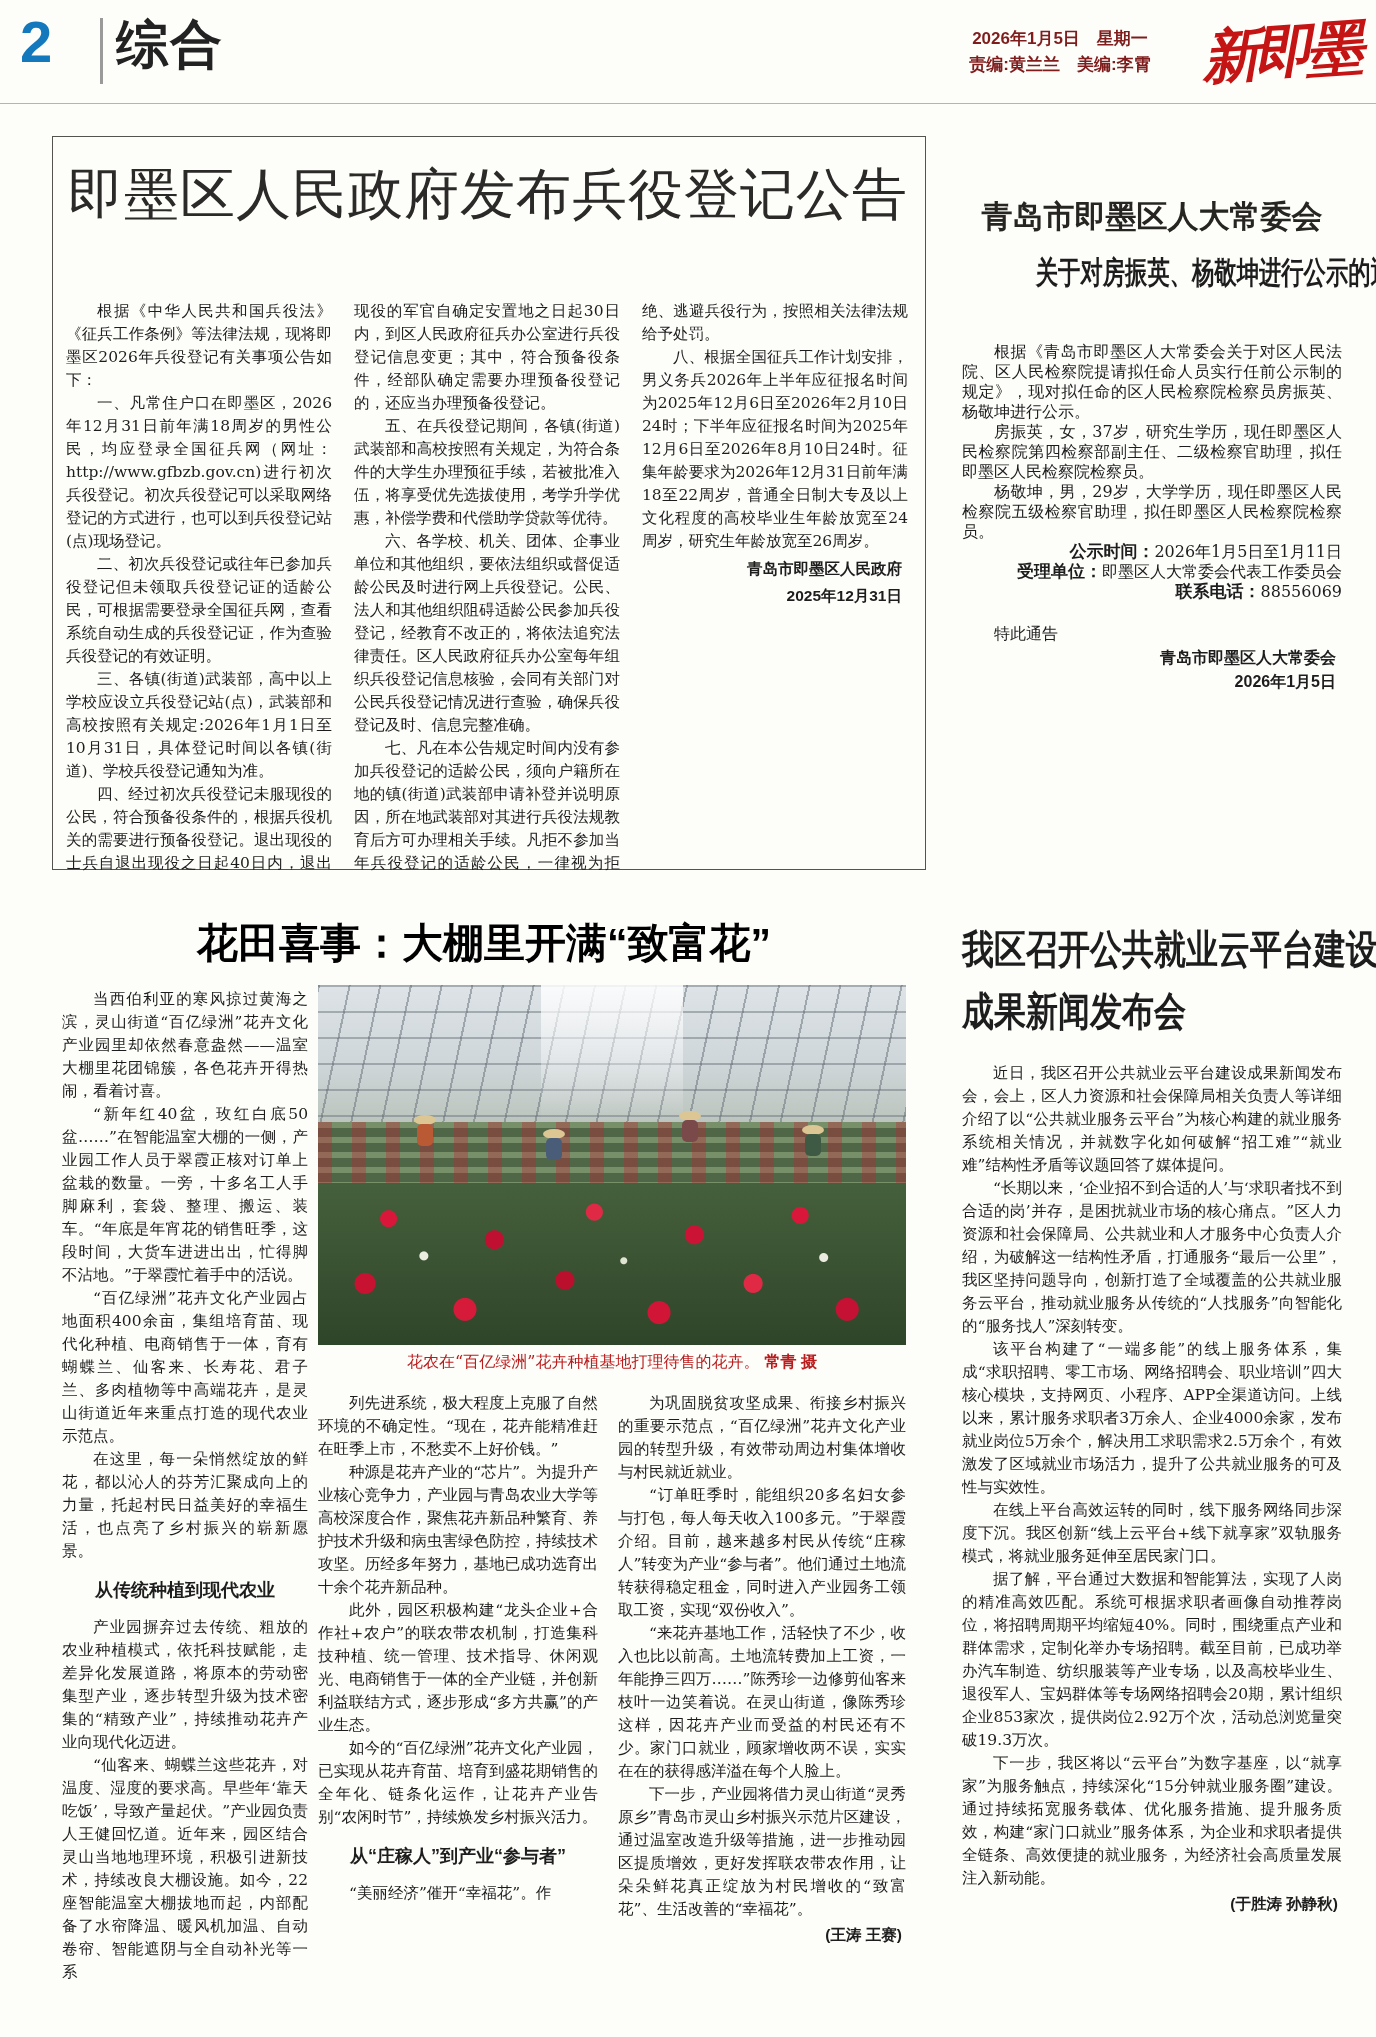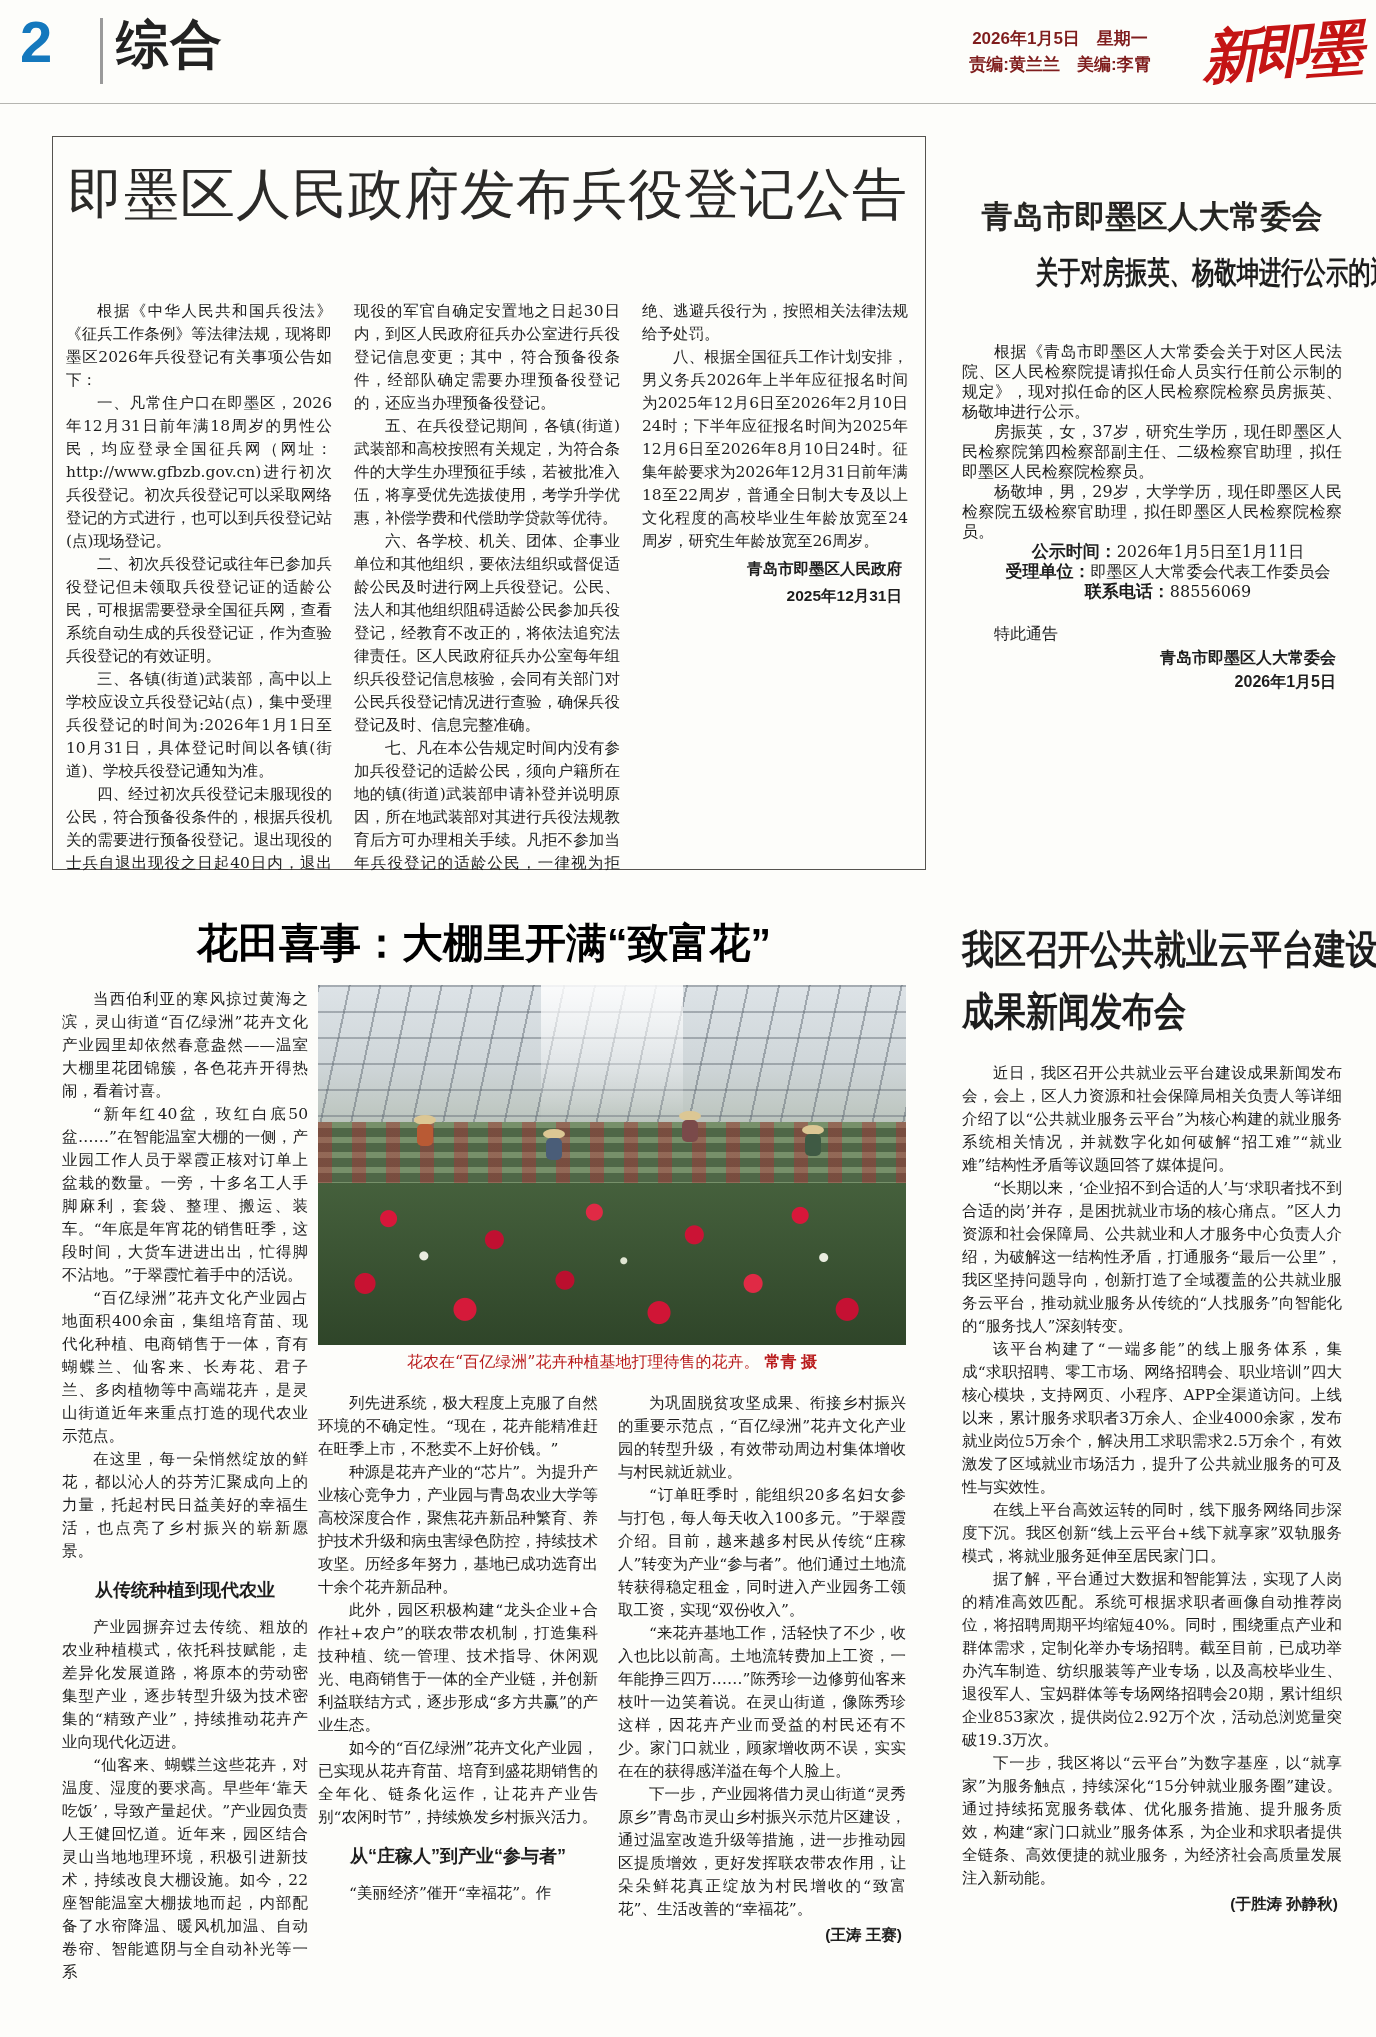--- a/index.html
+++ b/index.html
@@ -21,21 +21,21 @@
   
   .a1-box{left:52px;top:136px;width:872px;height:732px;border:1px solid #55534f;}
   .a1-title{left:64px;top:158px;width:848px;text-align:center;font-size:55px;font-weight:400;color:#2b2a28;letter-spacing:1px;}
   .a1-body{left:66px;top:300px;width:842px;height:575px;column-count:3;column-gap:22px;column-fill:auto;
            font-size:15.5px;line-height:23px;text-align:justify;overflow:hidden;}
   .a1-body .para{margin:0;text-indent:2em;}
 
   .para{margin:0;text-indent:2em;text-align:justify;}
   .subhead{font-family:"Liberation Sans",sans-serif;font-weight:bold;font-size:18px;
            text-align:center;text-indent:0;margin:16px 0 14px 0;}
-  .notice{text-indent:2em;margin:0;text-align:center;}
+  .notice{text-indent:2em;margin:0;text-align:right;}
   .notice b{font-family:"Liberation Sans",sans-serif;font-size:17px;}
   .tongao{text-indent:2em;margin:22px 0 0 0;text-align:left;}
   .sig-r{text-align:right;text-indent:0;margin:4px 6px 0 0;font-family:"Liberation Sans",sans-serif;font-weight:bold;}
   .byline{text-align:right;text-indent:0;margin:2px 4px 0 0;font-family:"Liberation Sans",sans-serif;font-weight:bold;}
 
   
   .a4-title{left:62px;top:916px;width:844px;text-align:center;font-size:41px;font-weight:900;color:#000000;}
   .a4-col1{left:62px;top:988px;width:246px;height:1046px;font-size:15.5px;line-height:23px;overflow:hidden;}
   .a4-col2{left:318px;top:1392px;width:280px;height:643px;font-size:15.5px;line-height:23px;overflow:hidden;}
   .a4-col3{left:618px;top:1392px;width:288px;height:643px;font-size:15.5px;line-height:23px;overflow:hidden;}
@@ -103,21 +103,21 @@
   </div>
   <div class="abs masthead">新即墨</div>
   <div class="abs head-rule"></div>
 
   <div class="abs a1-box"></div>
   <div class="abs a1-title hei">即墨区人民政府发布兵役登记公告</div>
   <div class="abs a1-body">
       <p class="para">根据《中华人民共和国兵役法》《征兵工作条例》等法律法规，现将即墨区2026年兵役登记有关事项公告如下：</p>
       <p class="para">一、凡常住户口在即墨区，2026年12月31日前年满18周岁的男性公民，均应登录全国征兵网（网址：http://www.gfbzb.gov.cn)进行初次兵役登记。初次兵役登记可以采取网络登记的方式进行，也可以到兵役登记站(点)现场登记。</p>
       <p class="para">二、初次兵役登记或往年已参加兵役登记但未领取兵役登记证的适龄公民，可根据需要登录全国征兵网，查看系统自动生成的兵役登记证，作为查验兵役登记的有效证明。</p>
-      <p class="para">三、各镇(街道)武装部，高中以上学校应设立兵役登记站(点)，集中受理兵役登记的时间为:2026年1月1日至10月31日，具体登记时间以各镇(街道)、学校兵役登记通知为准。</p>
+      <p class="para">三、各镇(街道)武装部，高中以上学校应设立兵役登记站(点)，武装部和高校按照有关规定:2026年1月1日至10月31日，具体登记时间以各镇(街道)、学校兵役登记通知为准。</p>
       <p class="para">四、经过初次兵役登记未服现役的公民，符合预备役条件的，根据兵役机关的需要进行预备役登记。退出现役的士兵自退出现役之日起40日内，退出现役的军官自确定安置地之日起30日内，到区人民政府征兵办公室进行兵役登记信息变更；其中，符合预备役条件，经部队确定需要办理预备役登记的，还应当办理预备役登记。</p>
       <p class="para">五、在兵役登记期间，各镇(街道)武装部和高校按照有关规定，为符合条件的大学生办理预征手续，若被批准入伍，将享受优先选拔使用，考学升学优惠，补偿学费和代偿助学贷款等优待。</p>
       <p class="para">六、各学校、机关、团体、企事业单位和其他组织，要依法组织或督促适龄公民及时进行网上兵役登记。公民、法人和其他组织阻碍适龄公民参加兵役登记，经教育不改正的，将依法追究法律责任。区人民政府征兵办公室每年组织兵役登记信息核验，会同有关部门对公民兵役登记情况进行查验，确保兵役登记及时、信息完整准确。</p>
       <p class="para">七、凡在本公告规定时间内没有参加兵役登记的适龄公民，须向户籍所在地的镇(街道)武装部申请补登并说明原因，所在地武装部对其进行兵役法规教育后方可办理相关手续。凡拒不参加当年兵役登记的适龄公民，一律视为拒绝、逃避兵役行为，按照相关法律法规给予处罚。</p>
       <p class="para">八、根据全国征兵工作计划安排，男义务兵2026年上半年应征报名时间为2025年12月6日至2026年2月10日24时；下半年应征报名时间为2025年12月6日至2026年8月10日24时。征集年龄要求为2026年12月31日前年满18至22周岁，普通全日制大专及以上文化程度的高校毕业生年龄放宽至24周岁，研究生年龄放宽至26周岁。</p>
       <p class="sig-r">青岛市即墨区人民政府</p>
       <p class="sig-r">2025年12月31日</p>
     </div>
 
   <div class="abs a4-title hei">花田喜事：大棚里开满“致富花”</div>

